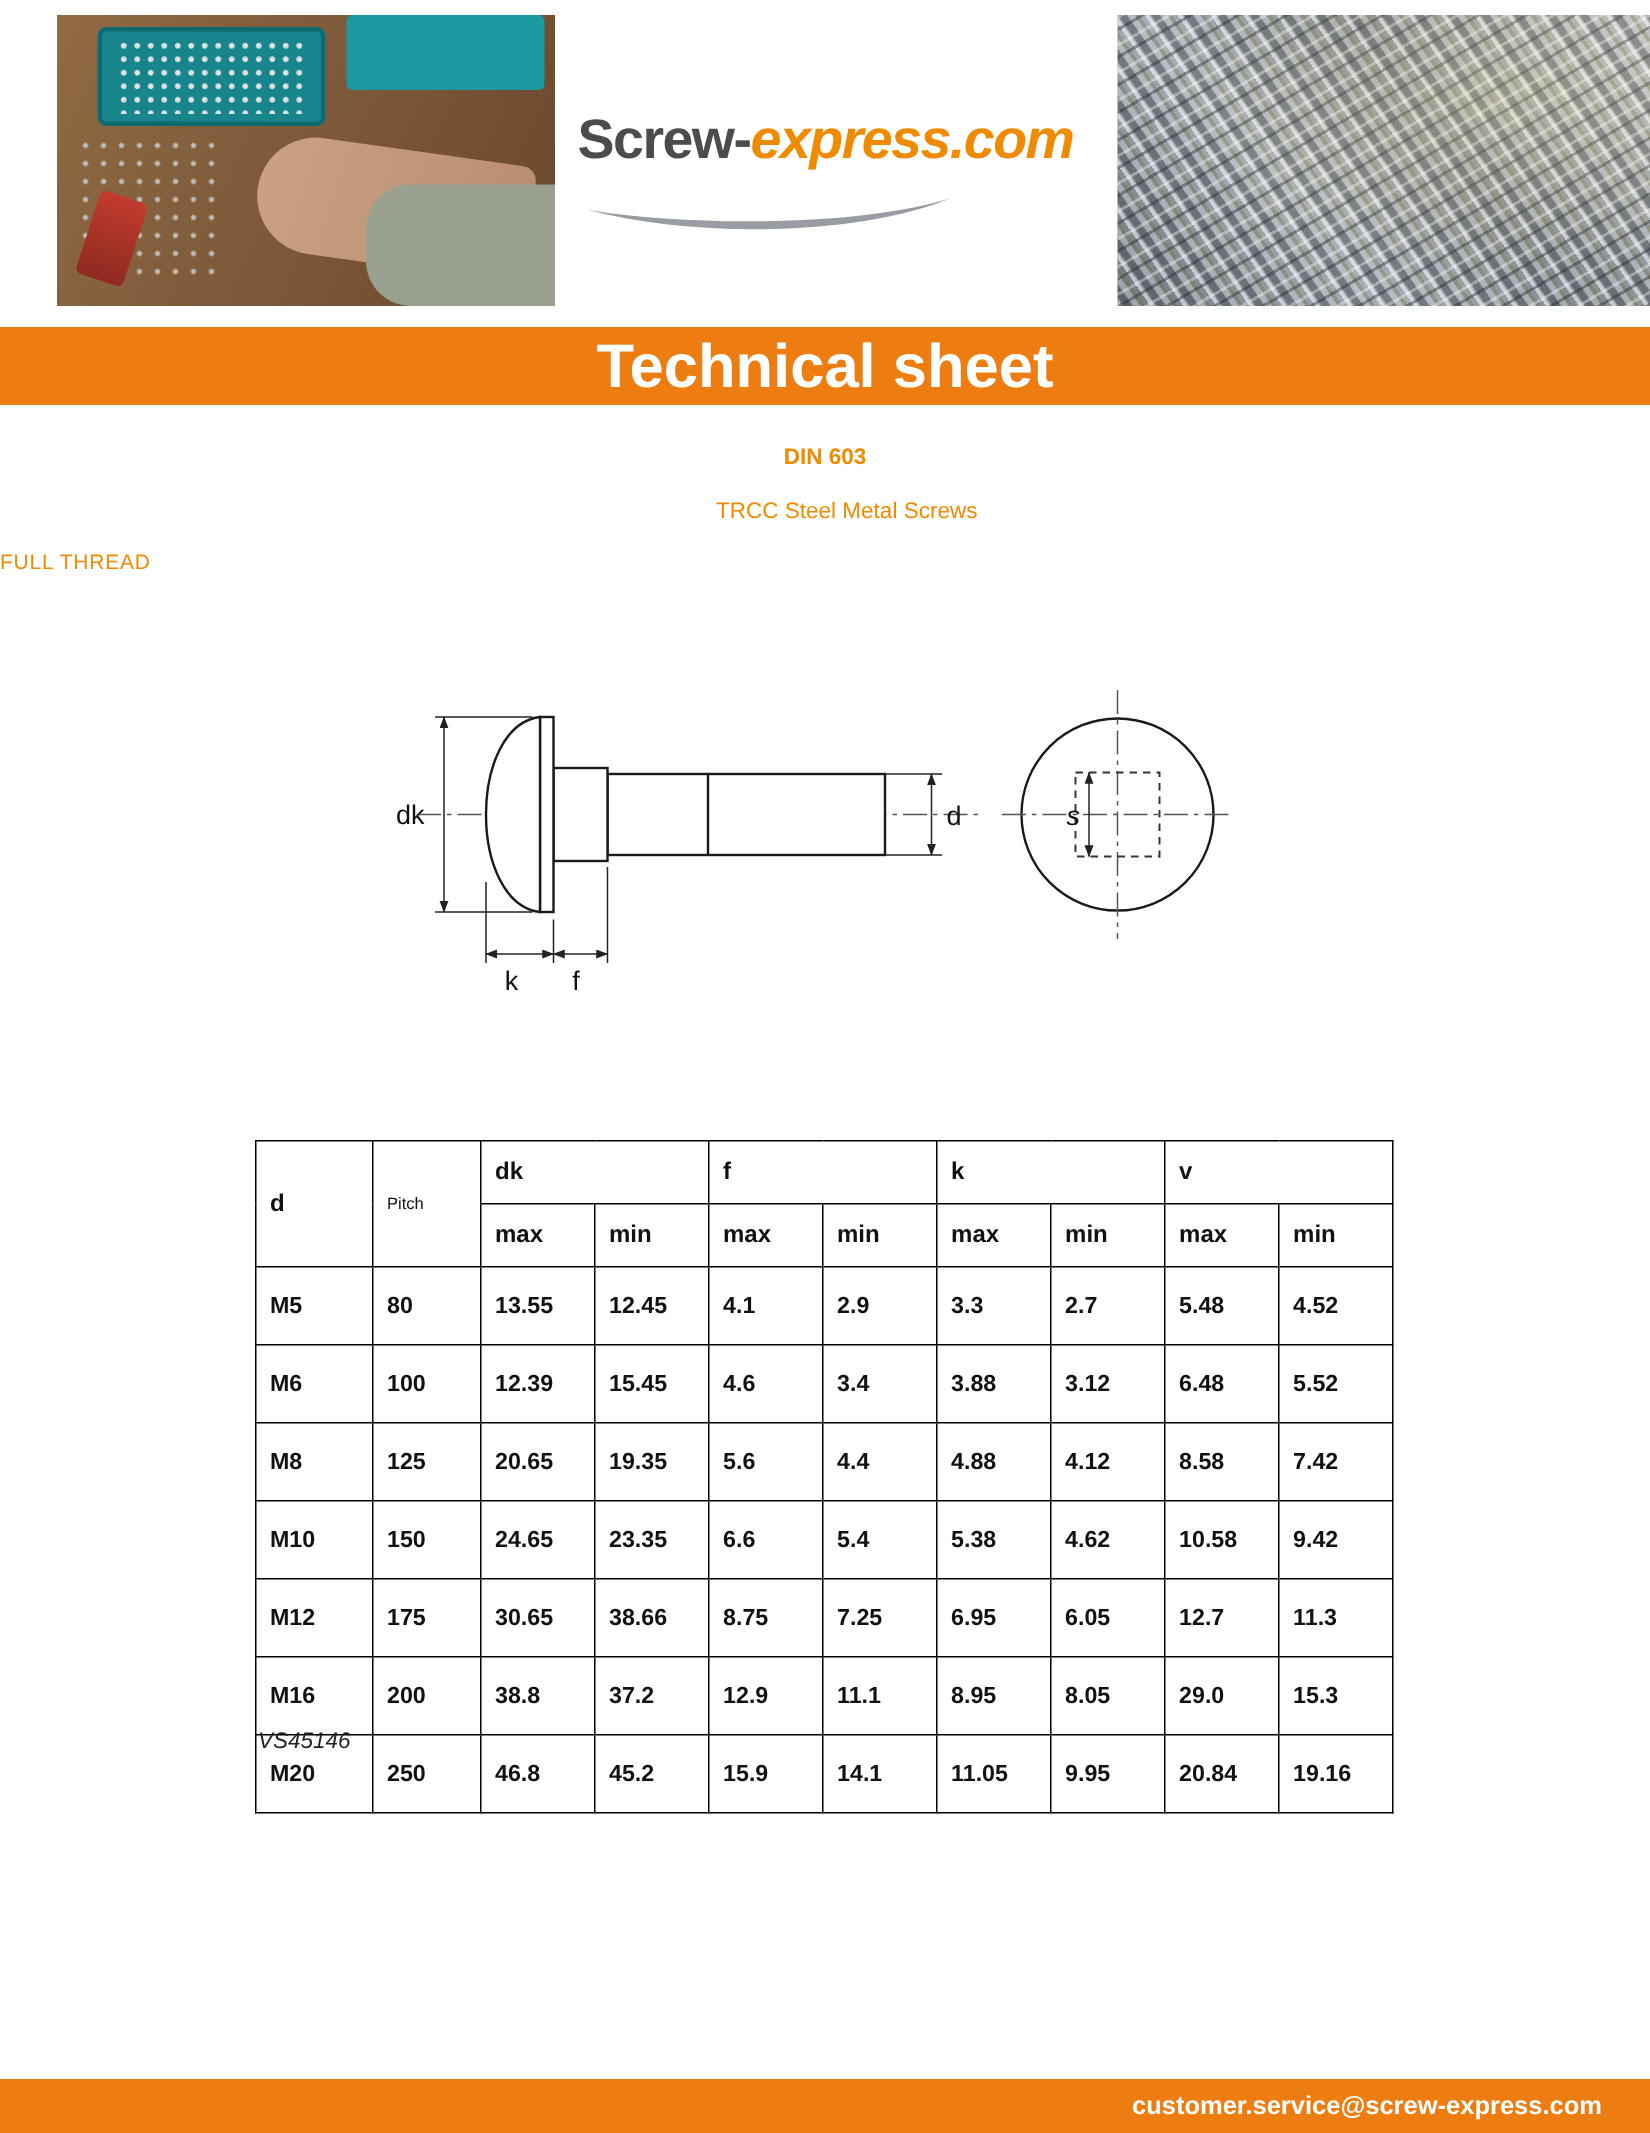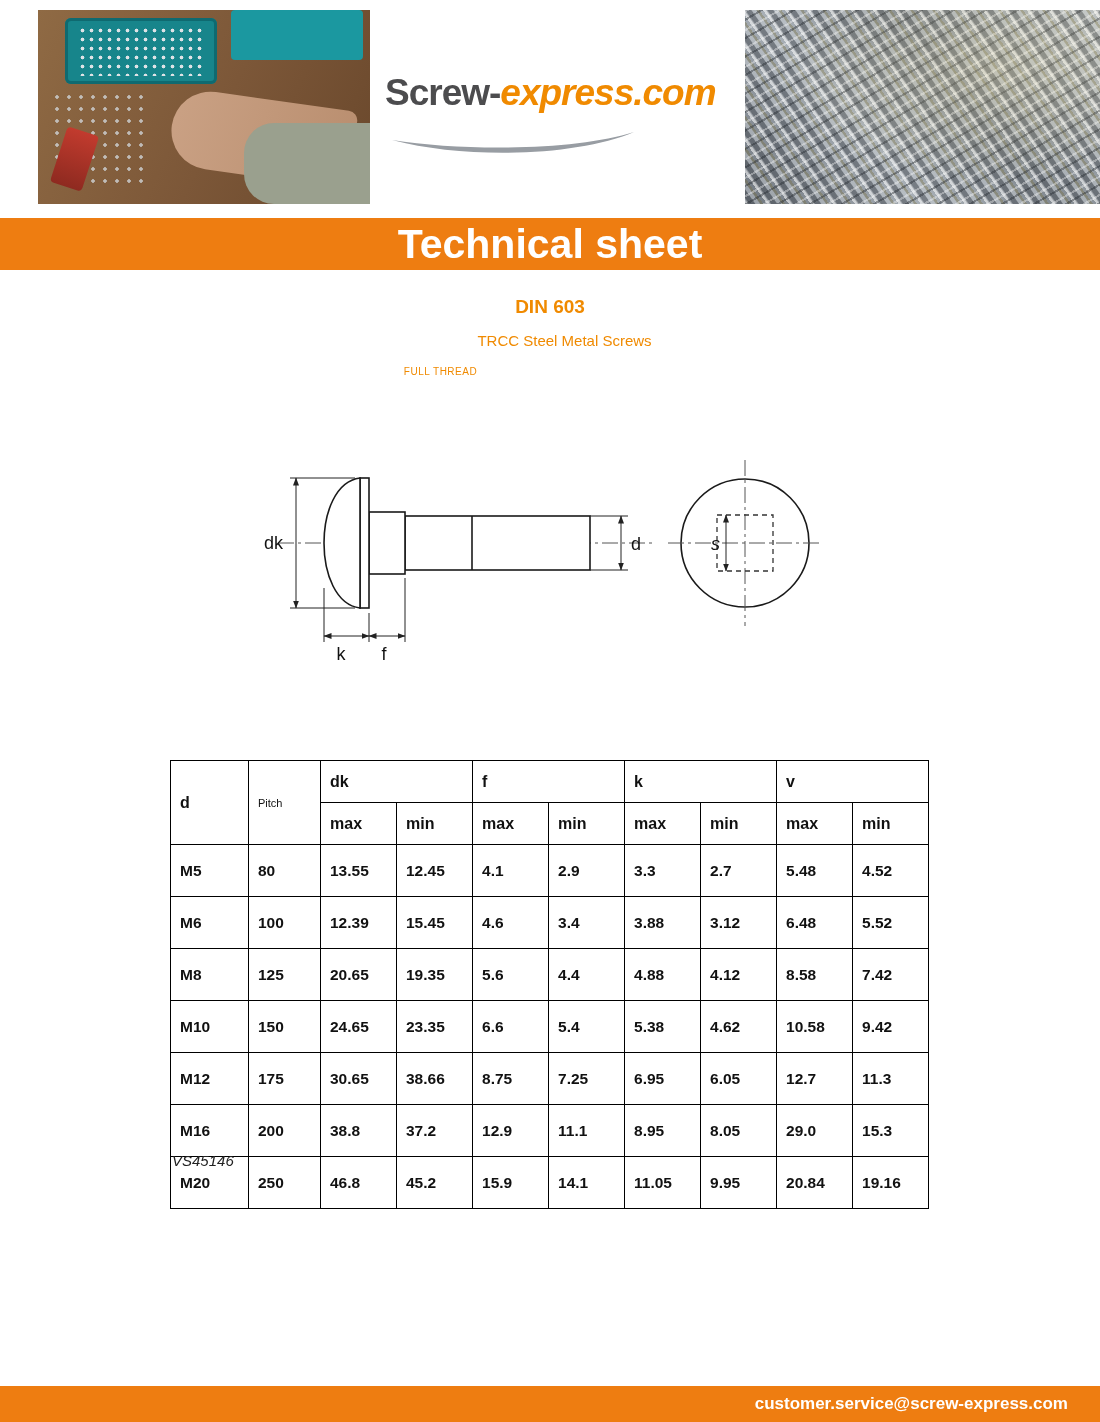--- a/index.html
+++ b/index.html
@@ -35,23 +35,23 @@
   .logo{left:385px;top:72px;width:345px;white-space:nowrap;font-weight:bold;font-size:37px;letter-spacing:-1px;}
   .logo .p1{color:#4c4c4e;}
   .logo .p2{color:var(--logo_orange,#F08A00);font-style:italic;}
   .swoosh{left:388px;top:128px;width:250px;height:32px;}
 
   
   .banner{left:0;top:218px;width:1100px;height:52px;background:var(--orange,#EE7D11);}
   .banner-title{width:100%;text-align:center;line-height:52px;color:#fff;font-size:41px;font-weight:bold;}
 
   
-  .t-din{left:0;top:296px;width:1100px;text-align:center;color:var(--title_orange,#F08A00);font-size:19px;font-weight:bold;}
+  .t-din{left:0;top:296px;width:1100px;text-align:center;color:var(--title_orange,#F08A00);font-size:15px;font-weight:bold;}
   .t-sub{left:0;top:332px;width:1100px;text-align:center;color:var(--title_orange,#F08A00);font-size:15px;padding-left:29px;}
-  .t-thread{left:0;top:366px;width:881px;text-align:center;color:var(--title_orange,#F08A00);font-size:10px;letter-spacing:.5px;}
+  .t-thread{left:0;top:366px;width:881px;color:var(--title_orange,#F08A00);font-size:14px;letter-spacing:.5px;}
 
   
   .diagram{left:260px;top:438px;width:600px;height:235px;}
   .diagram svg{width:100%;height:100%;}
   .dwg-line{stroke:#1a1a1a;stroke-width:1.6;fill:#fff;}
   .dim{stroke:#222;stroke-width:1;fill:none;}
   .cl{stroke:#555;stroke-width:1;stroke-dasharray:16 4 3 4;fill:none;}
   .dash{stroke:#333;stroke-width:1.3;stroke-dasharray:5 4;fill:none;}
   .dwg-text{font-family:"Liberation Sans",sans-serif;font-size:18px;fill:#111;}
 

